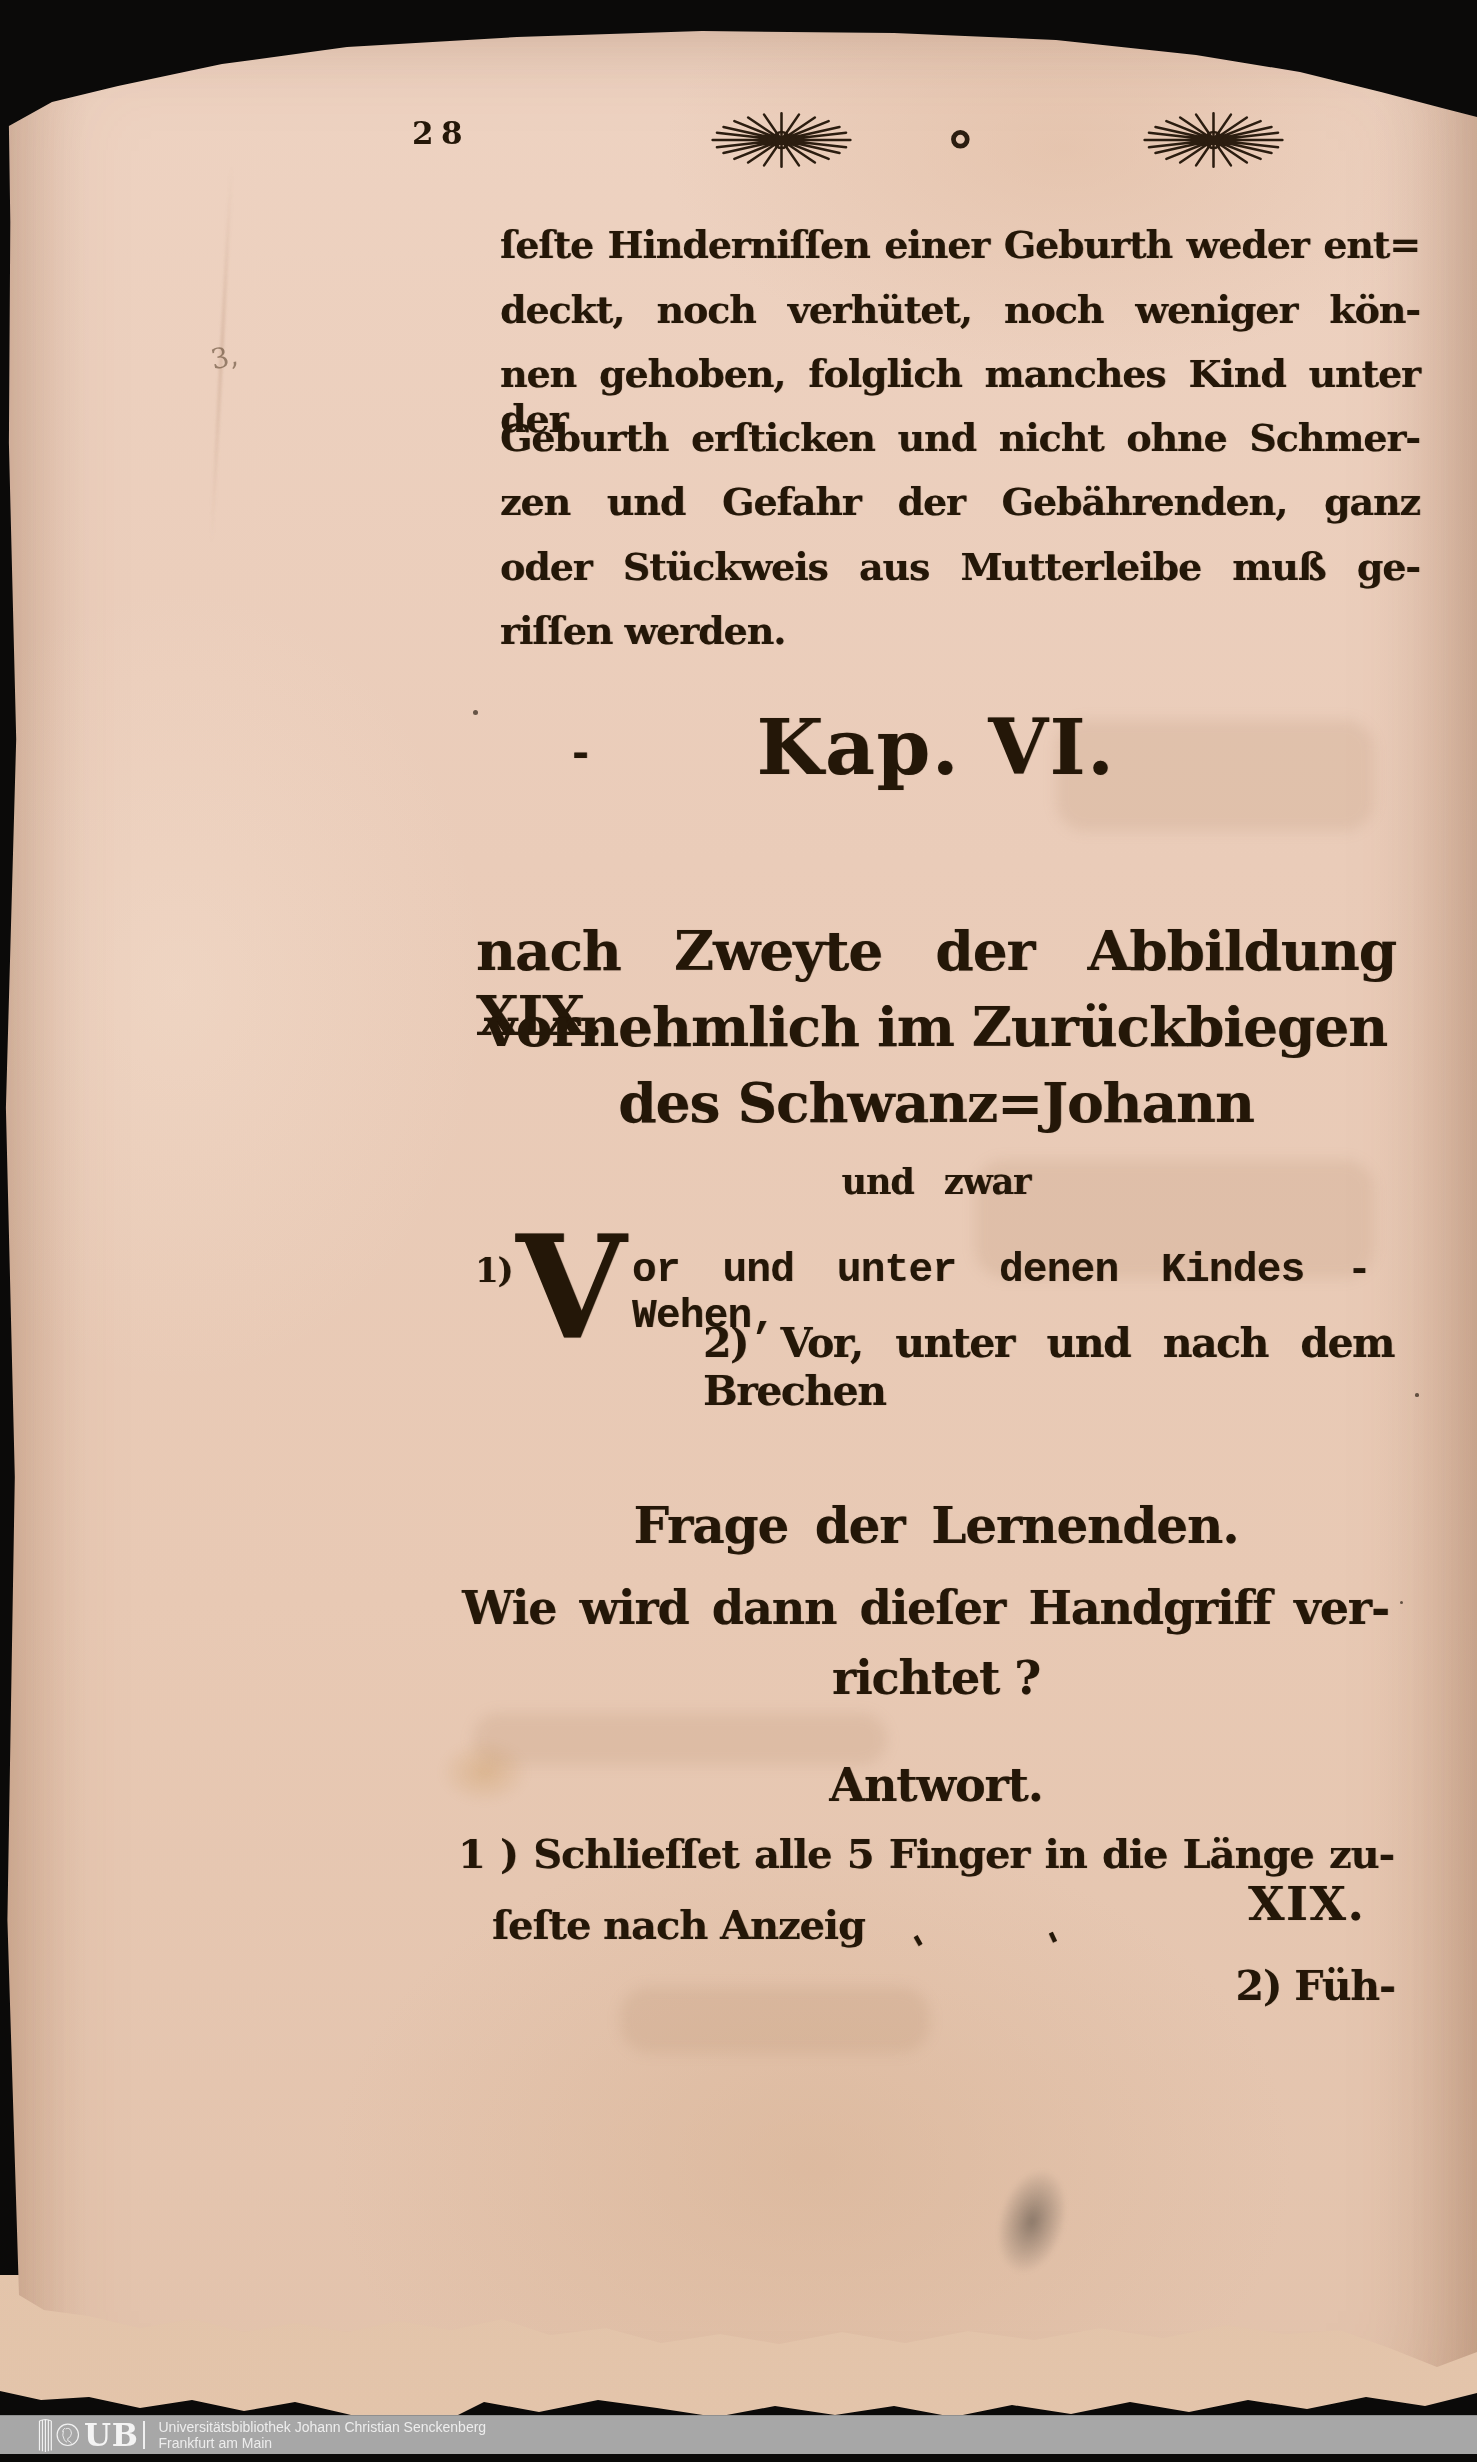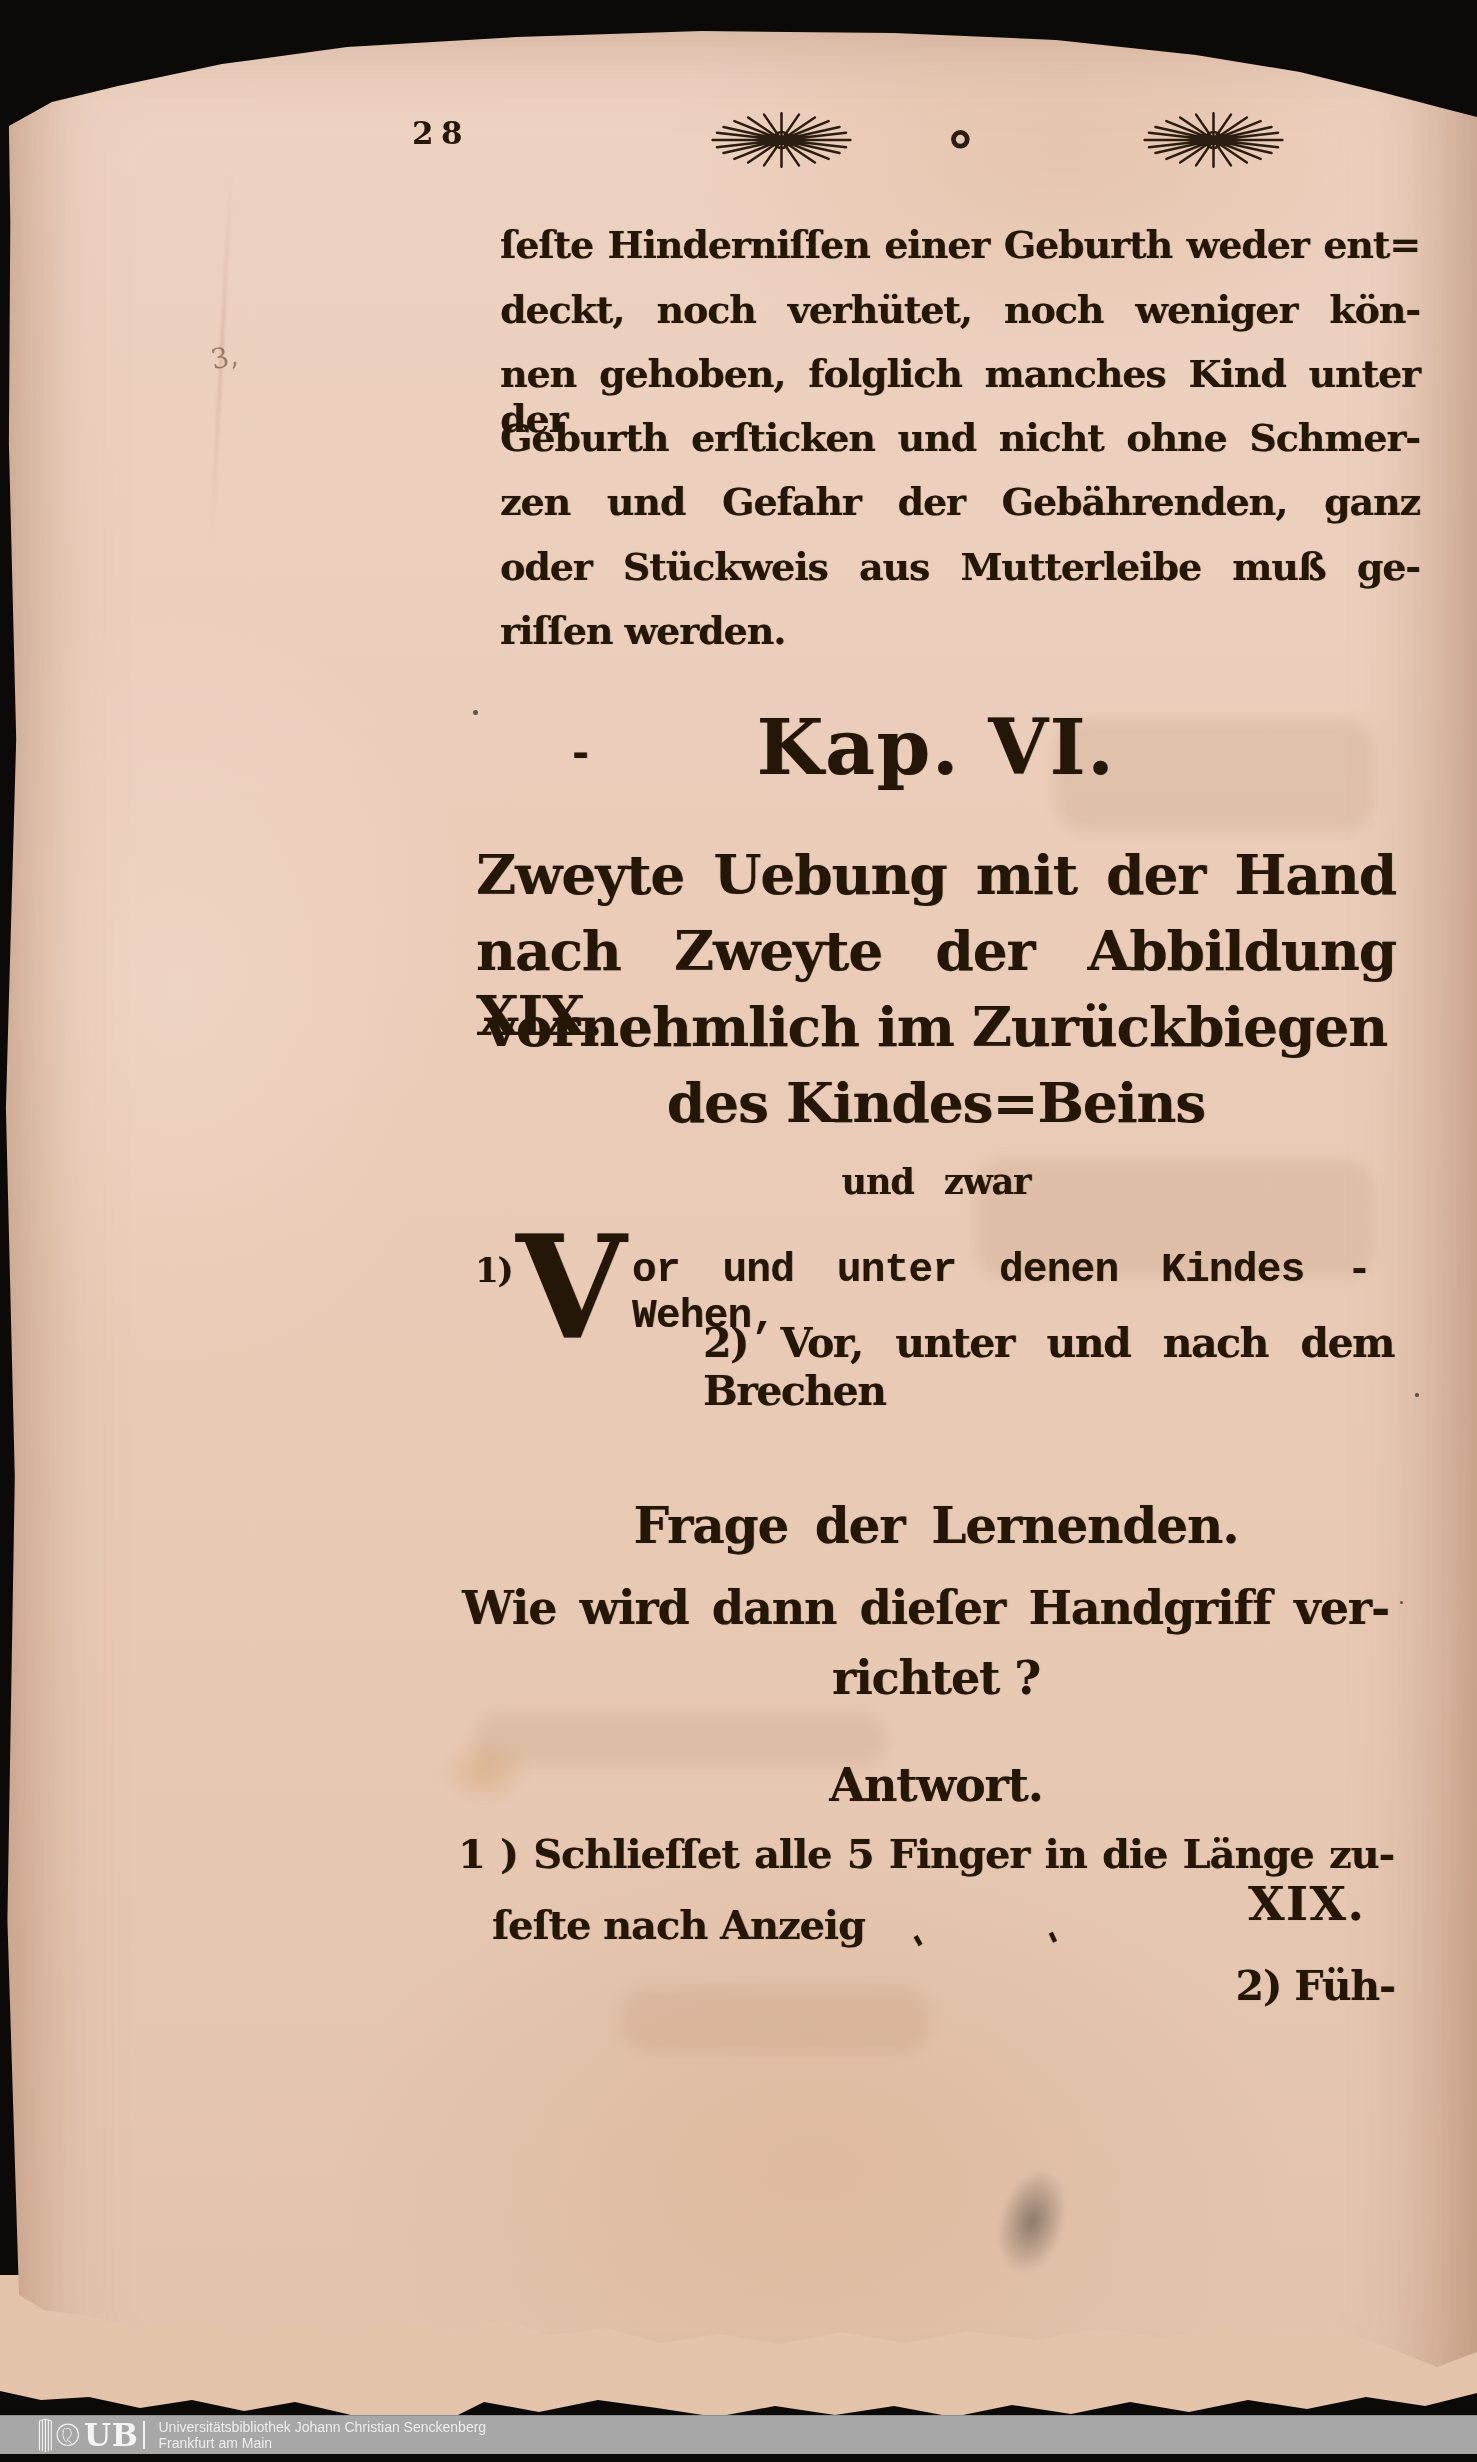--- a/index.html
+++ b/index.html
@@ -153,24 +153,23 @@
     <div class="t just para-line" style="top:267px;">deckt, noch verhütet, noch weniger kön-</div>
     <div class="t just para-line" style="top:331px;">nen gehoben, folglich manches Kind unter der</div>
     <div class="t just para-line" style="top:395px;">Geburth erſticken und nicht ohne Schmer-</div>
     <div class="t just para-line" style="top:459px;">zen und Gefahr der Gebährenden, ganz</div>
     <div class="t just para-line" style="top:524px;">oder Stückweis aus Mutterleibe muß ge-</div>
     <div class="t para-line" style="top:588px;">riſſen werden.</div>
 
     <div class="t chapter-dash">-</div>
     <div class="t ctr chapter-title">Kap. VI.</div>
 
-    <div class="t just sub" style="top:842px;">Zweyte Uebung mit der Hand</div>
     <div class="t just sub" style="top:918px;">nach Zweyte der Abbildung XIX.</div>
     <div class="t ctr sub" style="top:994px;">vornehmlich im Zurückbiegen</div>
-    <div class="t ctr sub" style="top:1070px;">des Kindes=Beins</div>
+    <div class="t ctr sub" style="top:1070px;">des Schwanz=Johann</div>
 
     <div class="t ctr connector">und zwar</div>
 
     <div class="t item1-number">1)</div>
     <div class="t drop-cap">V</div>
     <div class="t just item1-text">or und unter denen Kindes - Wehen,</div>
     <div class="t just item2-text">2) Vor, unter und nach dem Brechen</div>
 
     <div class="t ctr frage-heading">Frage der Lernenden.</div>
     <div class="t just question-l1">Wie wird dann dieſer Handgriff ver-</div>

